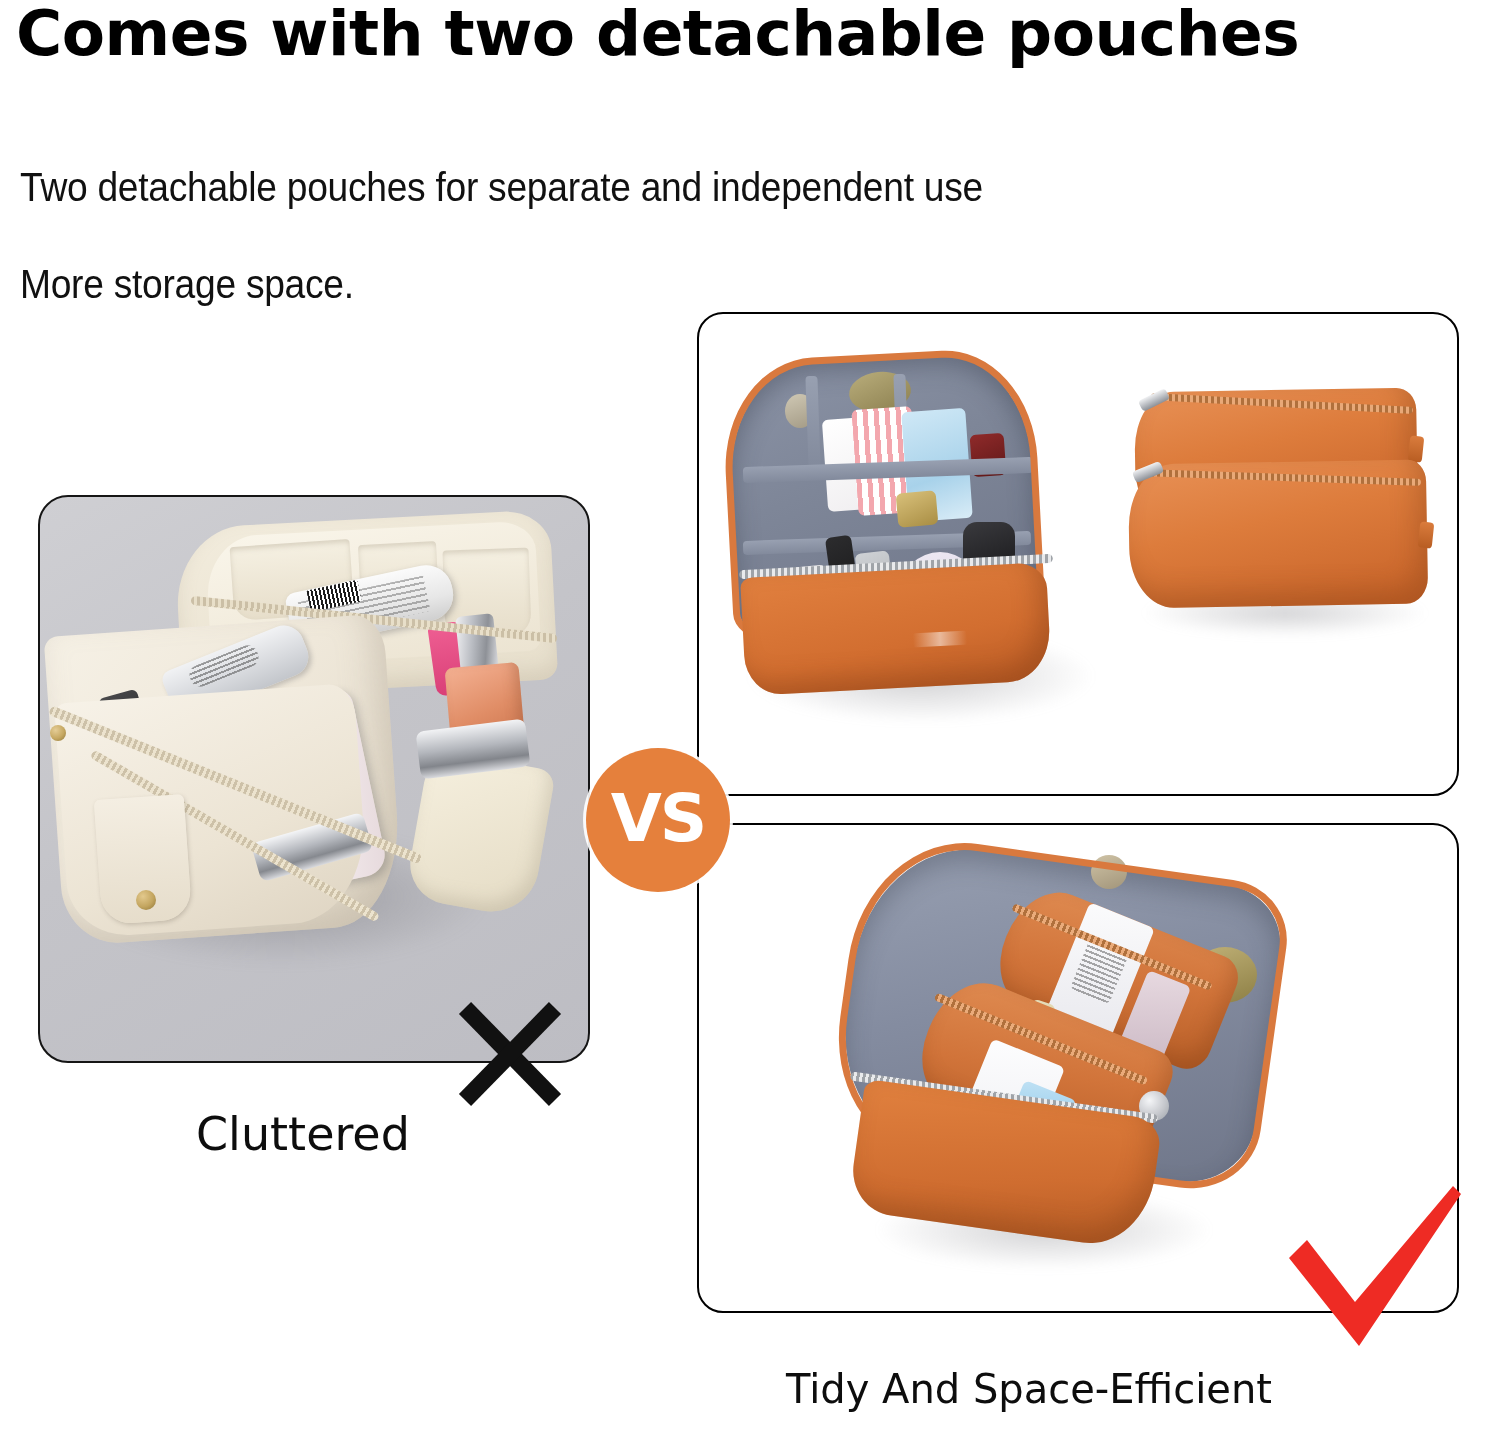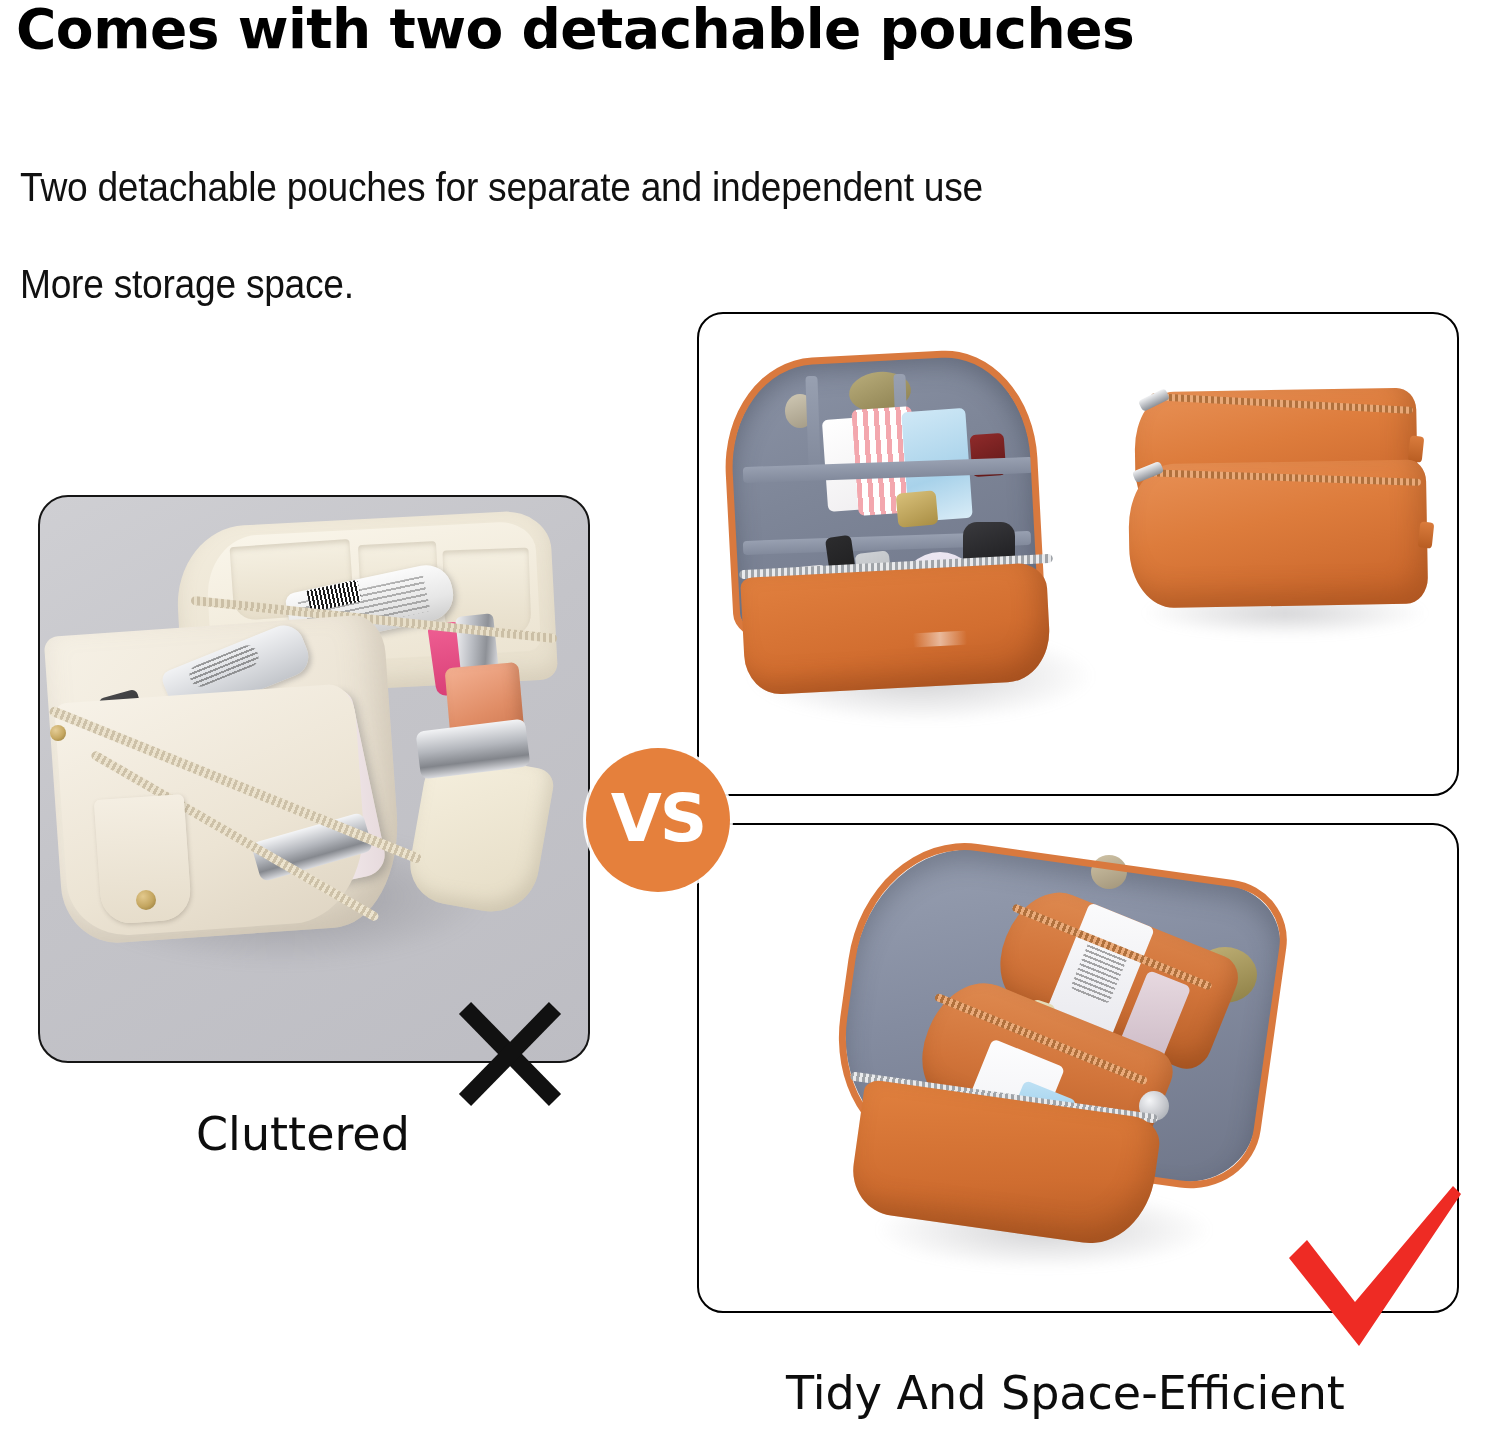--- a/index.html
+++ b/index.html
@@ -17,21 +17,21 @@
   }
 
   
   #heading {
     position: absolute;
     left: 16px;
     top: 2px;
     width: 1470px;
     font-family: "DejaVu Sans", sans-serif;
     font-weight: bold;
-    font-size: 55px;
+    font-size: 63px;
     line-height: 1.0;
     letter-spacing: -0.5px;
     color: #000000;
     white-space: nowrap;
   }
 
   #subtitle-1, #subtitle-2 {
     position: absolute;
     left: 20px;
     font-family: "Liberation Sans Narrow", "Liberation Sans", sans-serif;
@@ -518,21 +518,21 @@
 
   
   .caption {
     position: absolute;
     font-family: "DejaVu Sans", sans-serif;
     font-weight: 500;
     color: #0d0d0d;
     white-space: nowrap;
   }
   #caption-left  { left: 196px; top: 1107px; font-size: 46px; }
-  #caption-right { left: 786px; top: 1366px; font-size: 46px; }
+  #caption-right { left: 786px; top: 1366px; font-size: 40px; }
 </style>
 </head>
 <body>
 
 <div id="heading">Comes with two detachable pouches</div>
 <div id="subtitle-1">Two detachable pouches for separate and independent use</div>
 <div id="subtitle-2">More storage space.</div>
 
 <div id="left-photo">
   <div class="lp-shadow"></div>

